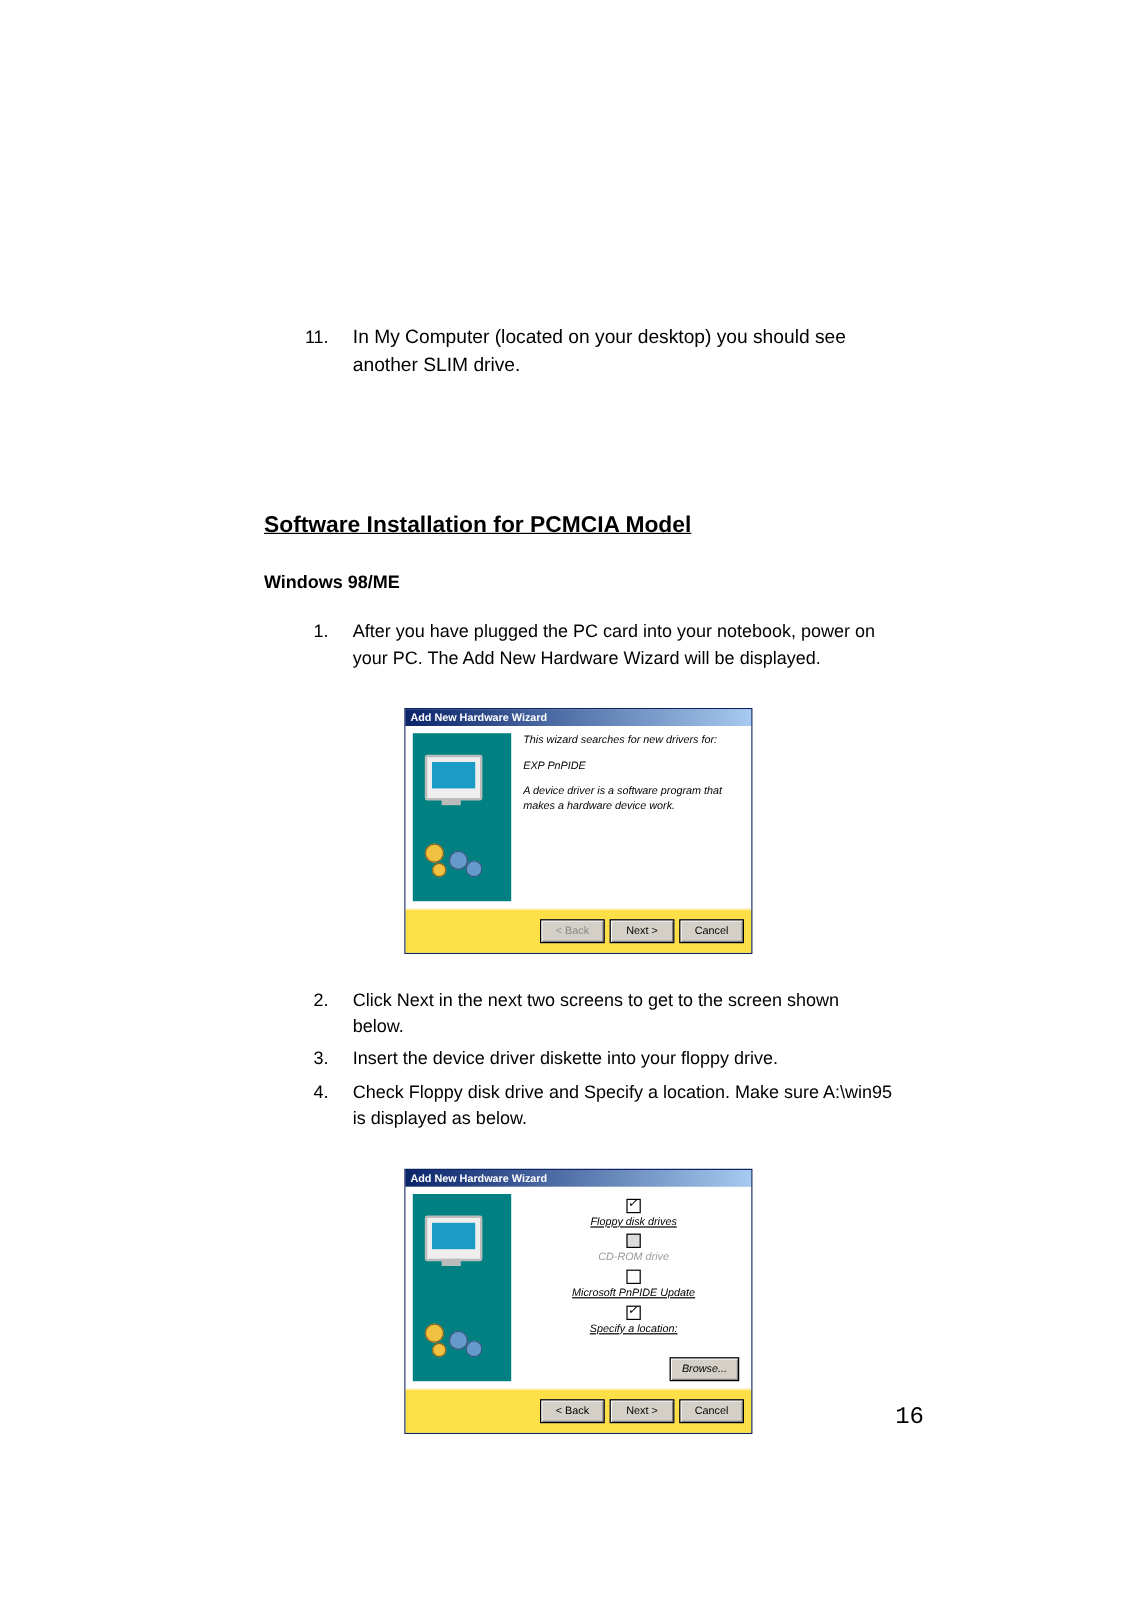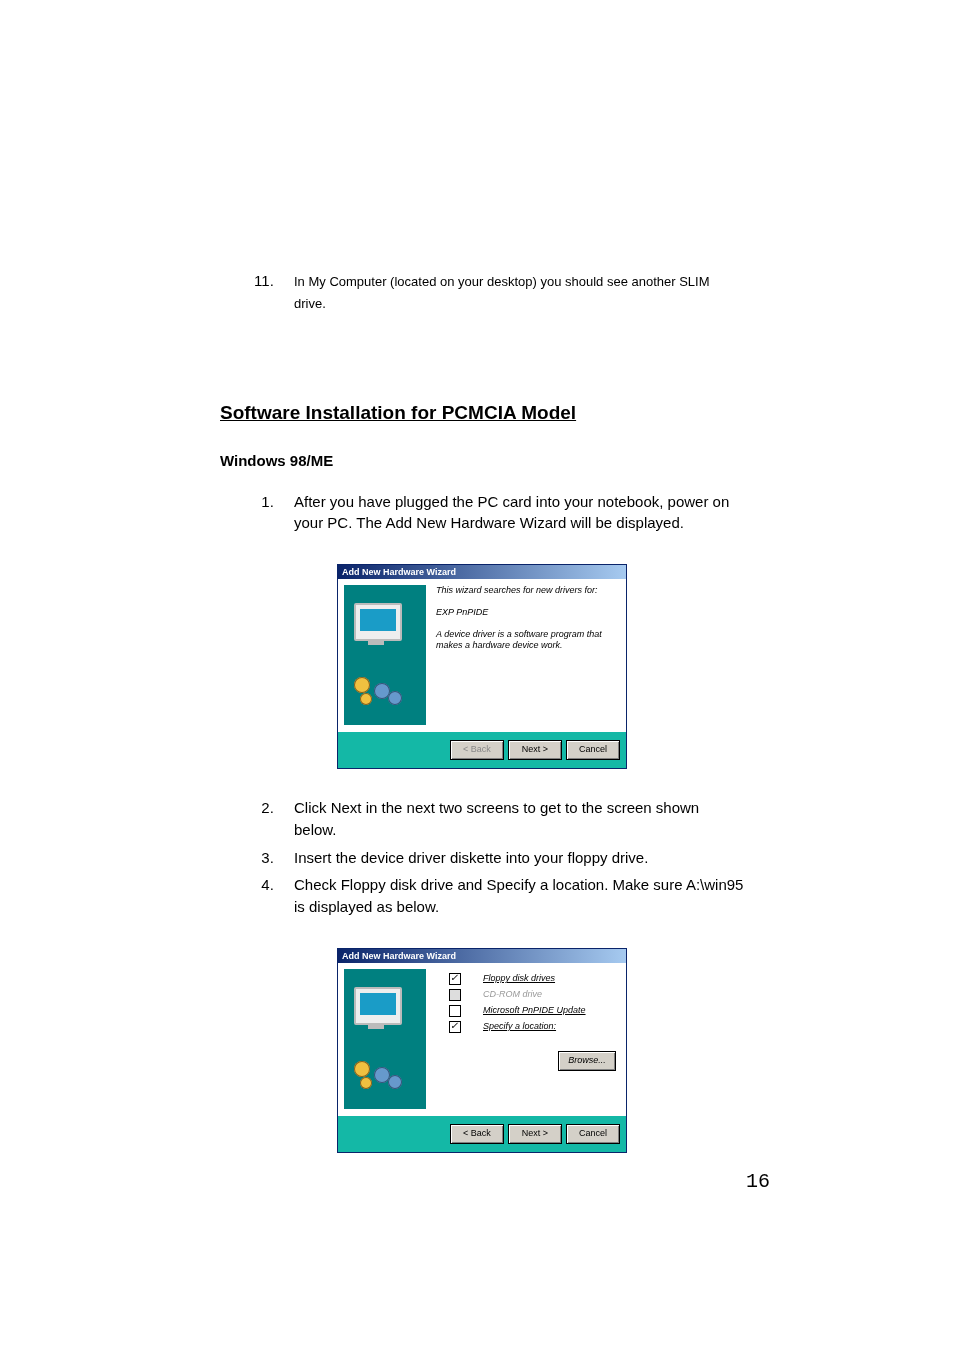--- a/index.html
+++ b/index.html
@@ -20,26 +20,26 @@
     list-style: decimal;
     padding-left: 58px;
     margin: 0 0 30px 0;
   }
   .ol li {
     font-size: 15px;
     line-height: 1.45;
     padding-left: 16px;
     margin-bottom: 6px;
   }
-  .body-text { font-size: 13px; text-align: right; }
+  .body-text { font-size: 16px; text-align: right; }
   .h1 {
     font-size: 19px;
     font-weight: bold;
     text-decoration: underline;
-    margin: 88px 0 28px 0;
+    margin: 111px 0 28px 0;
   }
   .h2 {
     font-size: 15px;
     font-weight: bold;
     margin: 0 0 22px 0;
   }
   .page-num {
     position: absolute;
     right: 184px;
     top: 1170px;
@@ -122,38 +122,39 @@
     line-height: 1.3;
     font-style: italic;
   }
   .wiz-content p { margin: 0 0 10px 0; }
   .wiz-bottom {
     display: flex;
     justify-content: flex-end;
     gap: 4px;
     padding: 8px 6px;
     border-top: 1px solid #fff;
-    background: #14b8a6;
+    background: #fde047;
   }
   .wiz-btn {
     width: 52px; height: 18px;
     font-size: 9px;
     background: #d4d0c8;
     border: 1px solid #000;
     box-shadow: inset 1px 1px 0 #fff, inset -1px -1px 0 #808080;
     text-align: center;
     line-height: 16px;
   }
   .wiz-btn.disabled { color: #888; }
 
   .chk-row {
     display: flex;
     align-items: center;
-    gap: 22px;
+    gap: 2px;
     margin: 4px 13px;
+    flex-direction: column;
   }
   .chk {
     width: 10px; height: 10px;
     border: 1px solid #000;
     background: #fff;
     position: relative;
     display: inline-block;
   }
   .chk.checked::after {
     content: "✓";

